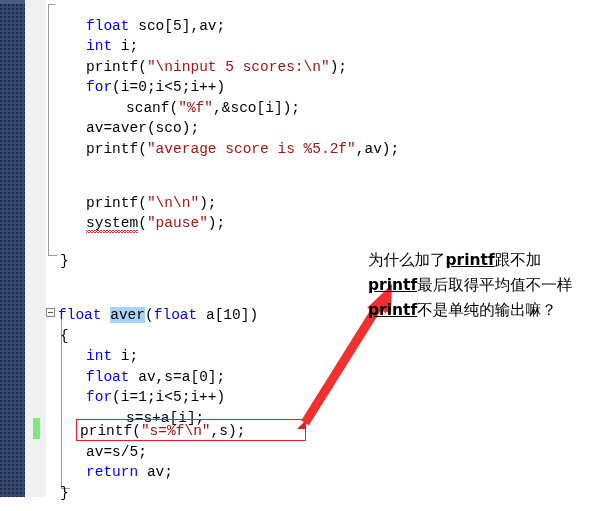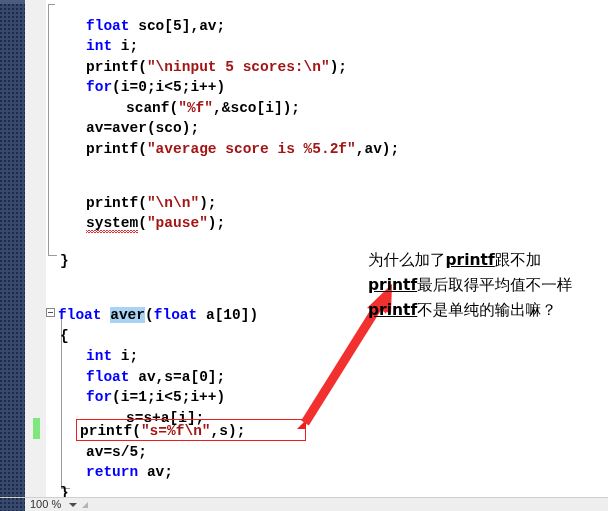--- a/index.html
+++ b/index.html
@@ -63,21 +63,20 @@
     background: #7ee87e;
   }
 
   
   .code-area {
     position: absolute;
     left: 46px; top: 0;
     width: 562px;
     height: 497px;
     background: #ffffff;
-    font-weight: bold;
   }
 
   .code {
     position: absolute;
     left: 0; top: 0;
     font-family: "Liberation Mono", "DejaVu Sans Mono", monospace;
     font-size: 14.5px;
     line-height: 20.6px;
     white-space: pre;
     color: #000000;
@@ -277,20 +276,14 @@
     <path d="M 96 6 L 71 30 L 95 35 Z" fill="#f23030"></path>
     <path d="M 83 28 L 96 6 L 90 36 Z" fill="#f23030"></path>
   </svg>
 
   <div class="annotation">
     <div><span>为什么加了</span><span class="latin">printf</span><span>跟不加</span></div>
     <div><span class="latin">printf</span><span>最后取得平均值不一样</span></div>
     <div><span class="latin">printf</span><span>不是单纯的输出嘛？</span></div>
   </div>
 
-  <div class="status-bar">
-    <div class="status-left-tint"></div>
-    <div class="status-zoom">100 %</div>
-    <div class="status-caret"></div>
-    <div class="status-grip"></div>
-  </div>
 
 </div>
 
 </body></html>

